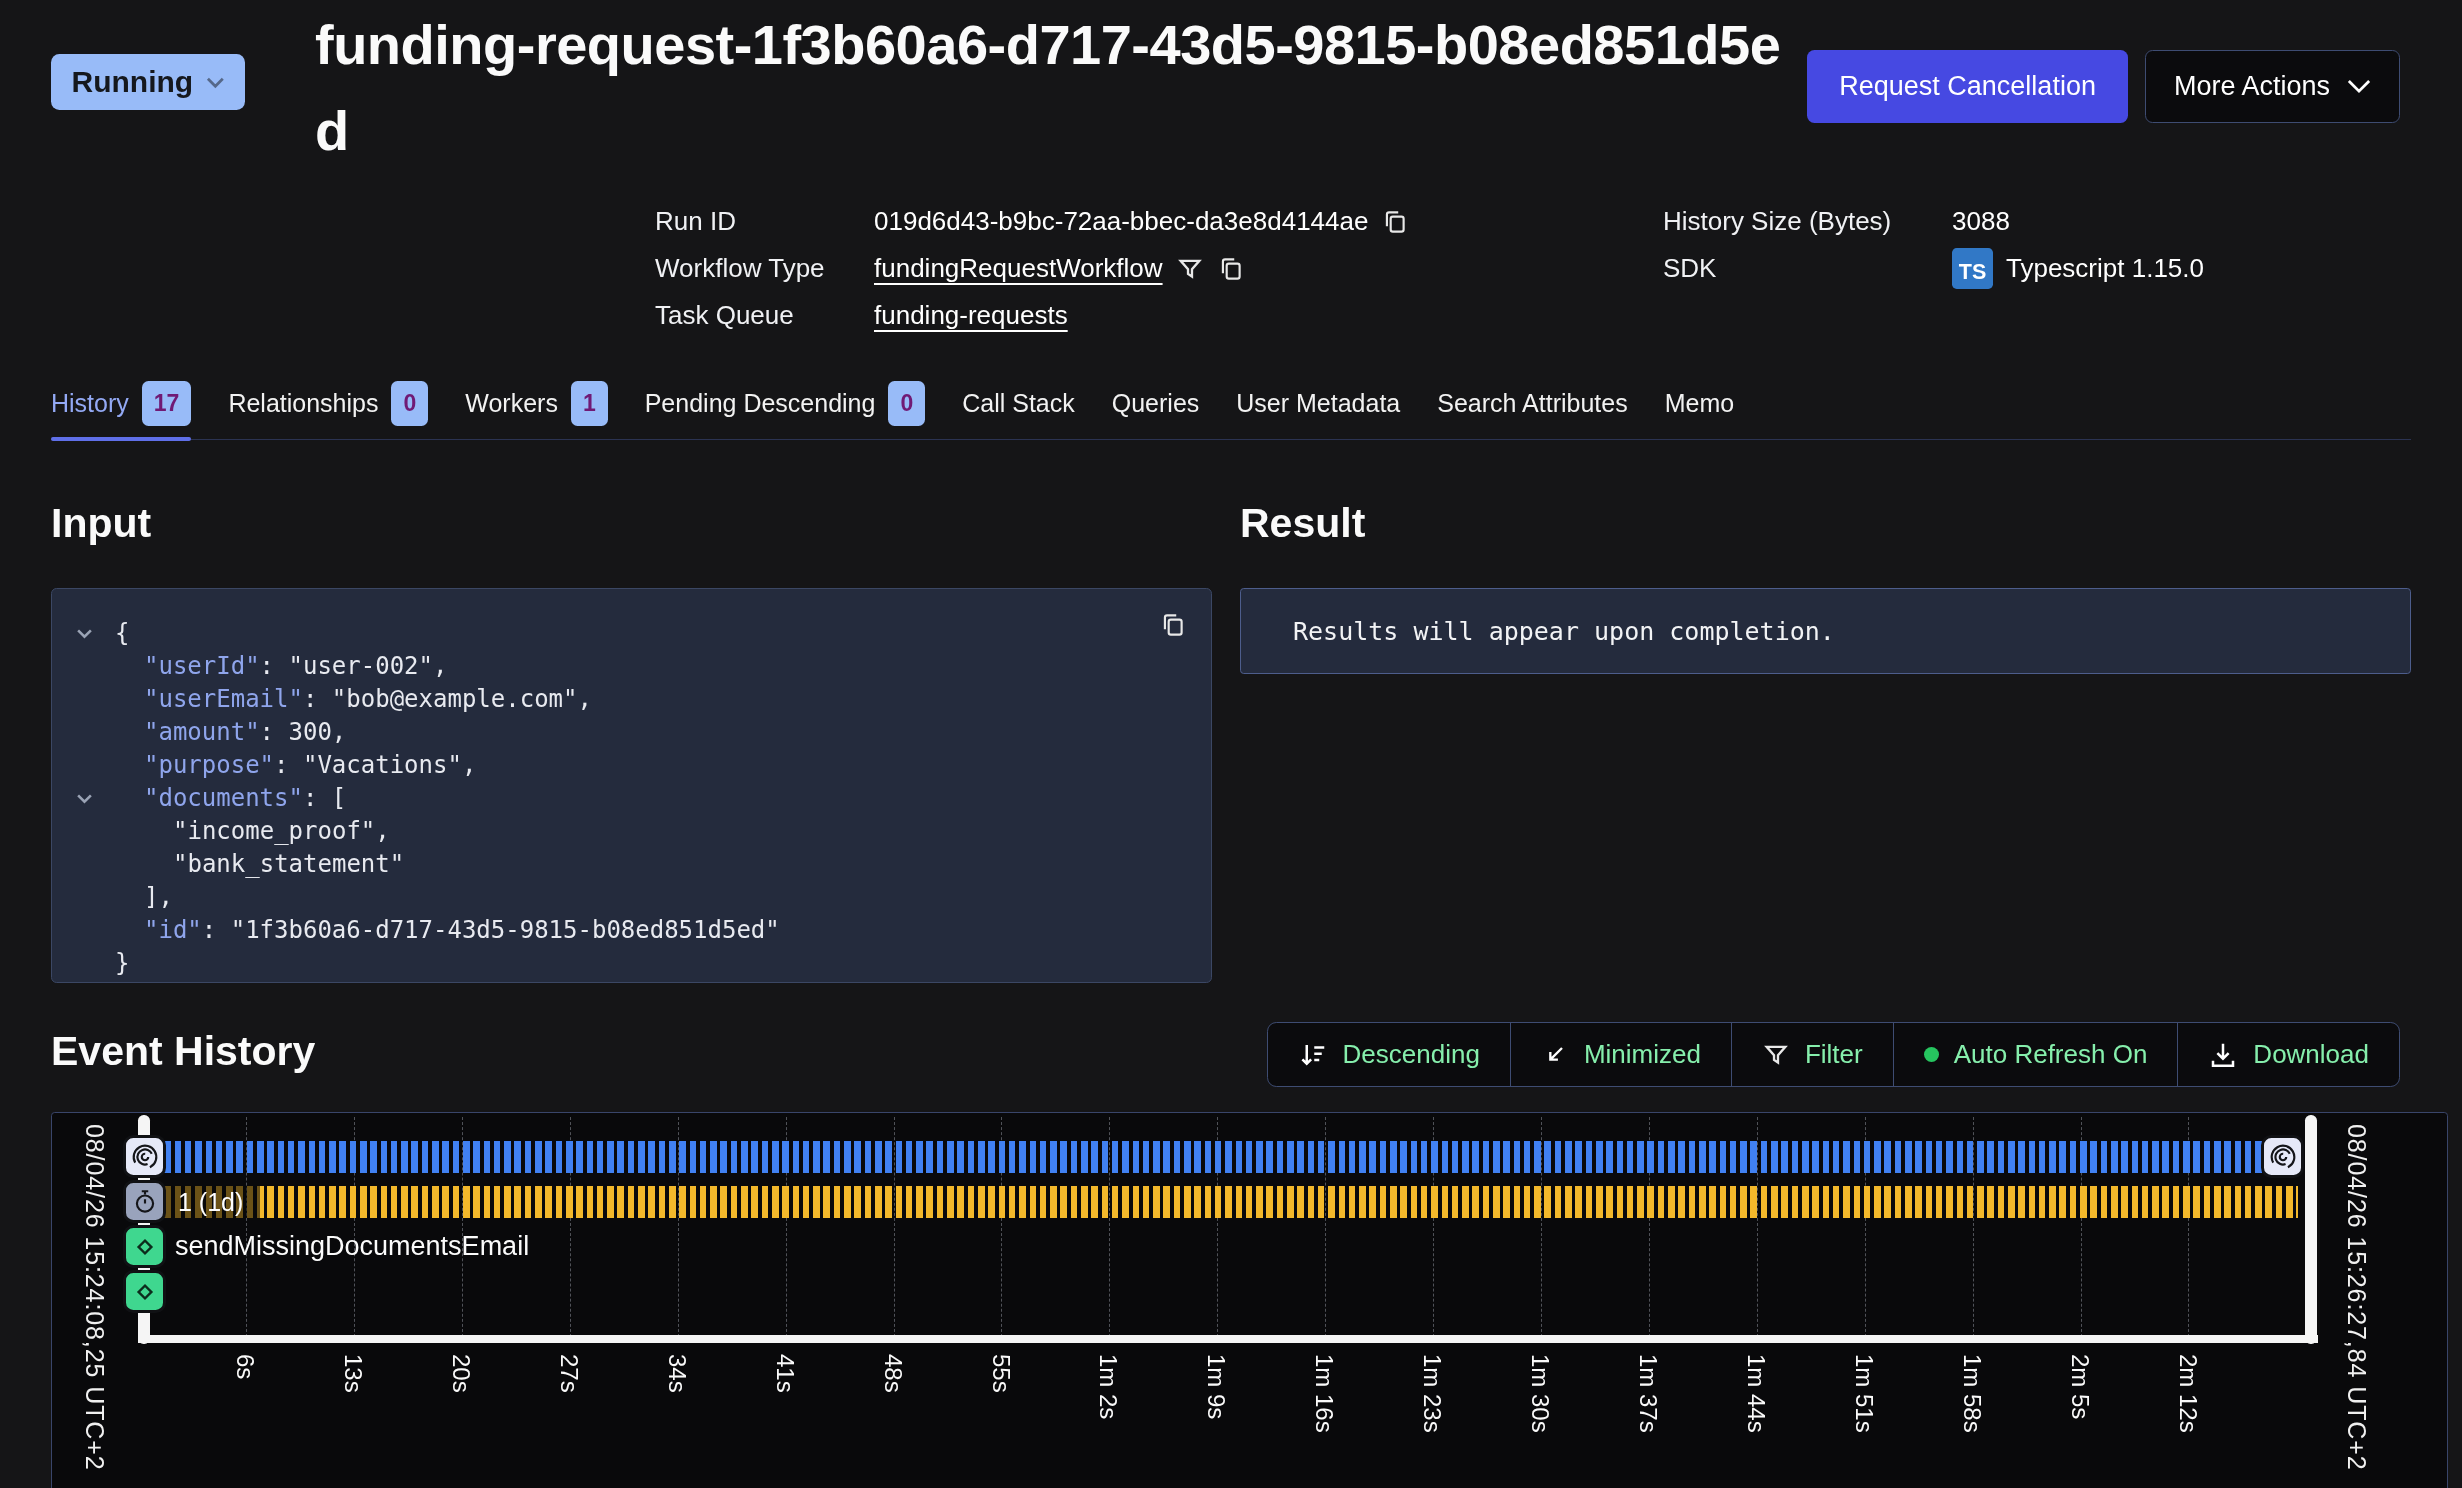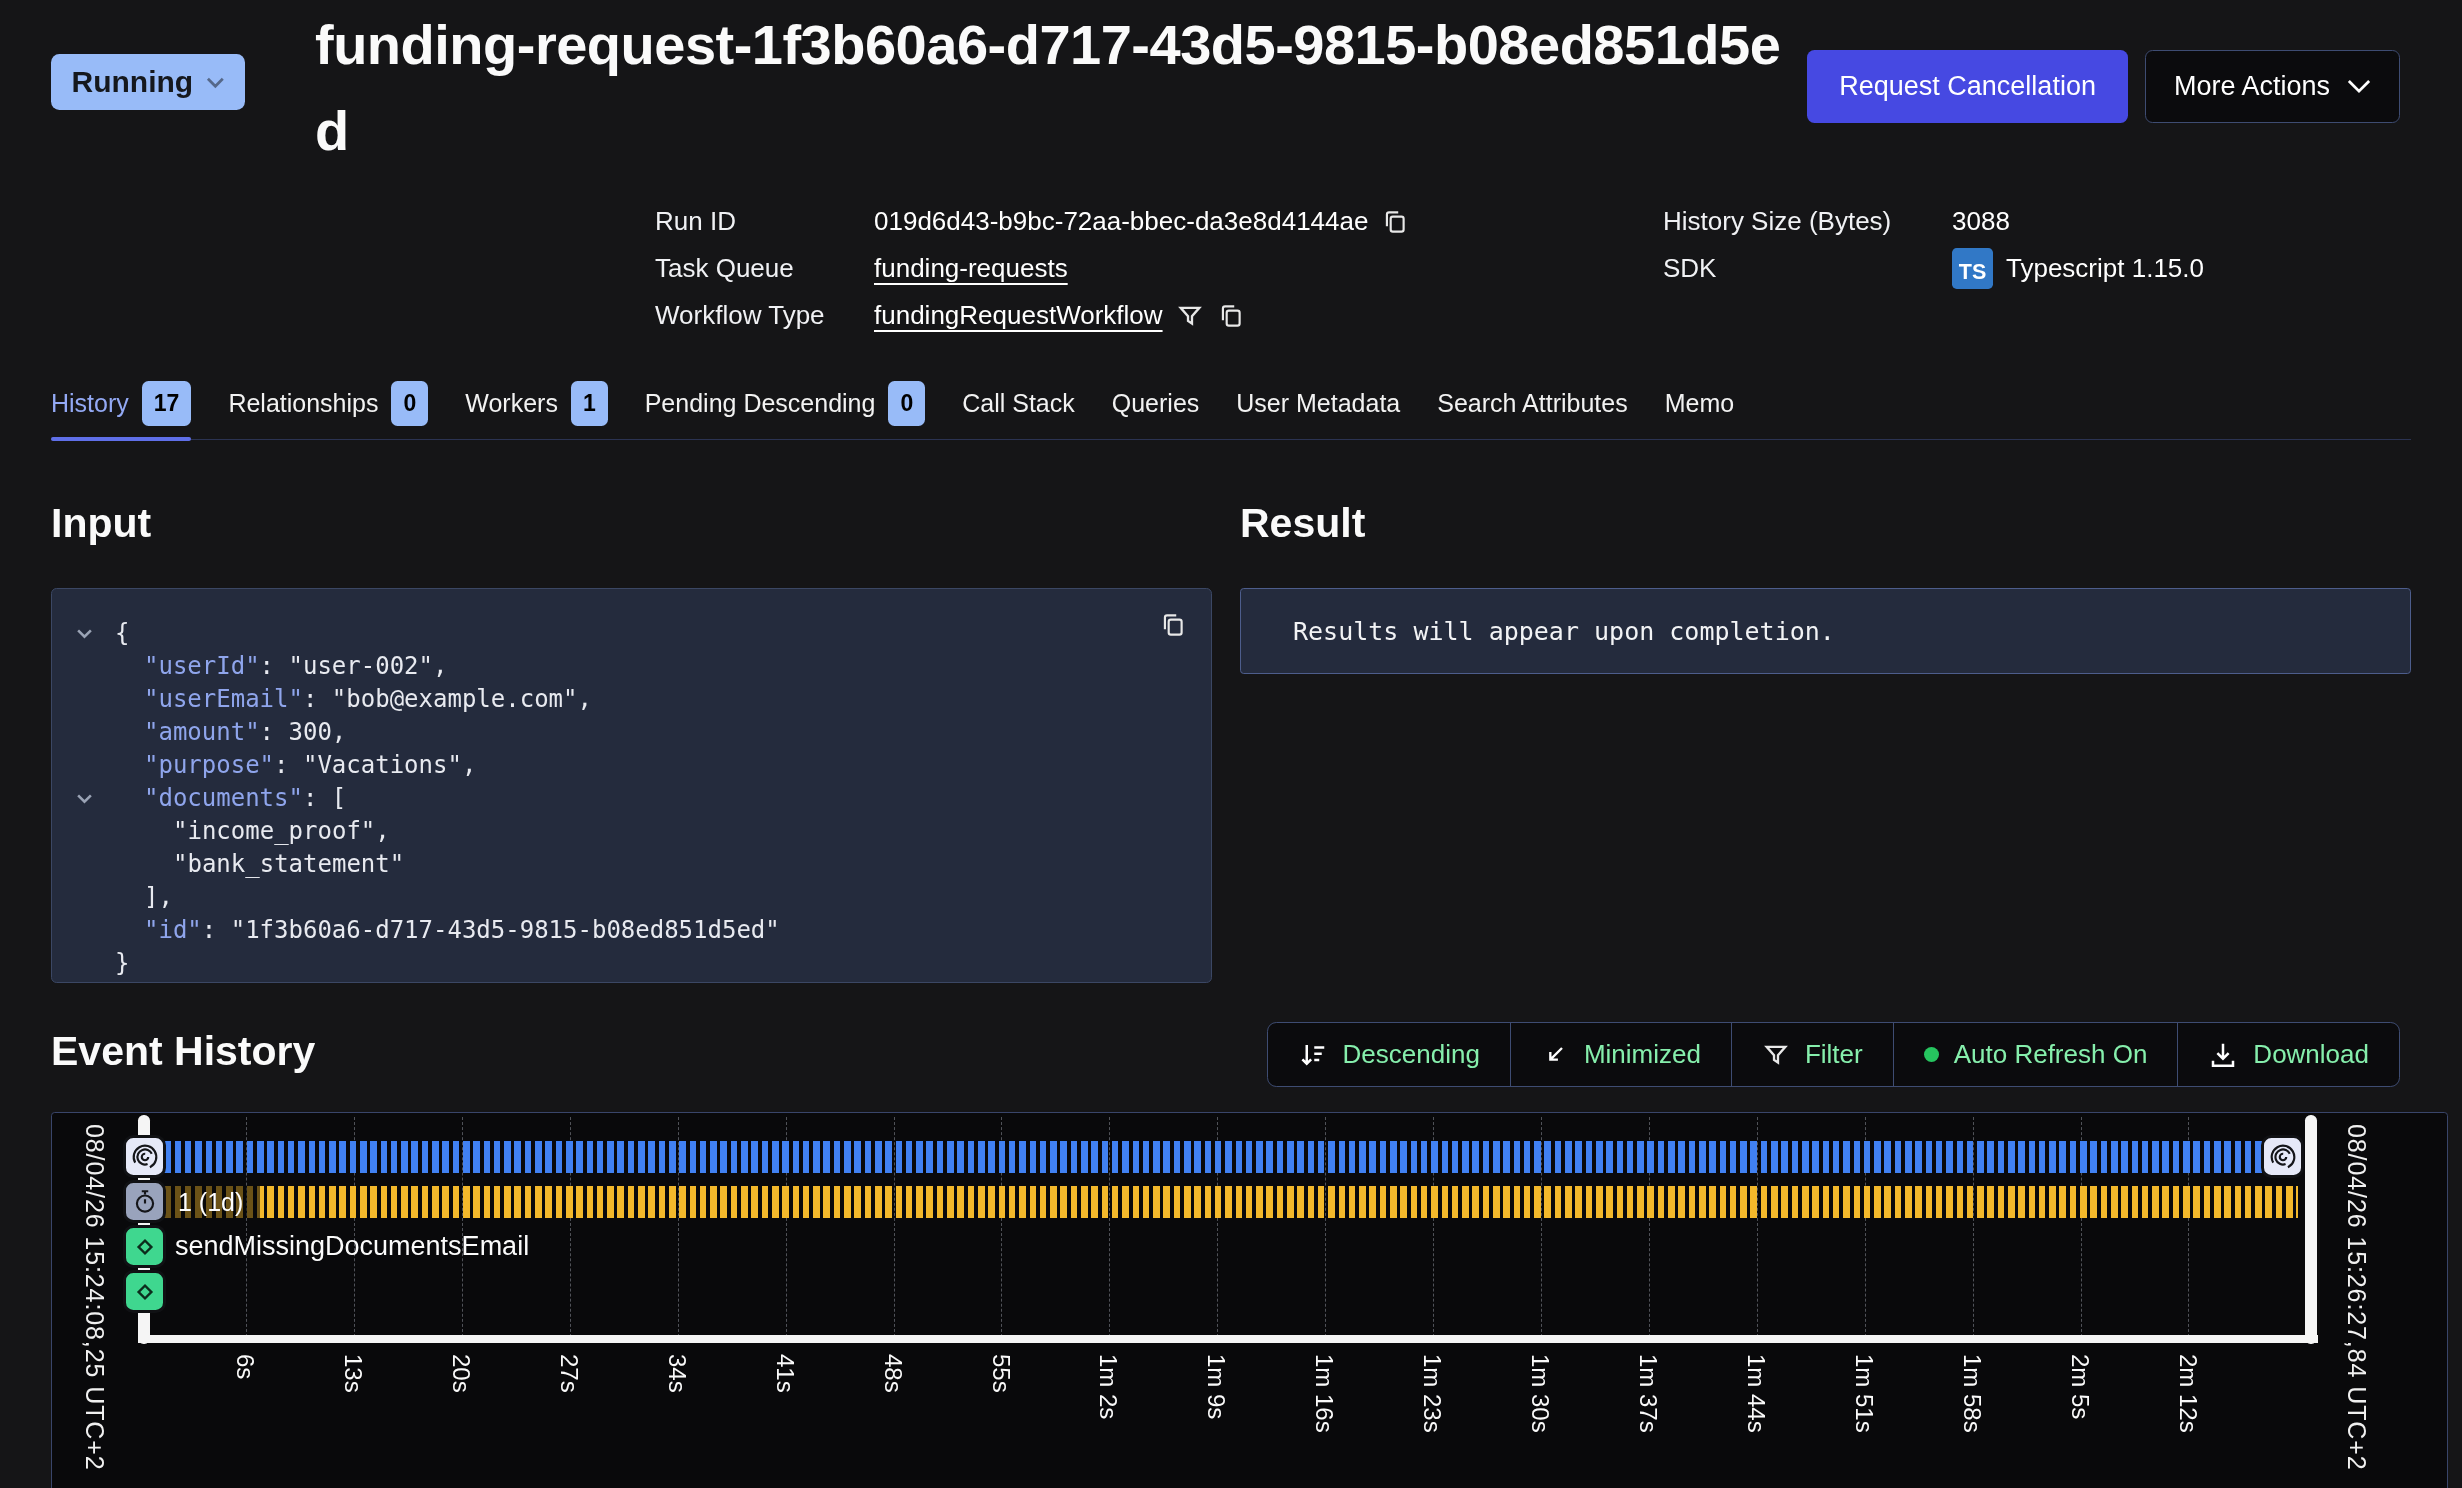--- a/index.html
+++ b/index.html
@@ -58,21 +58,21 @@
     display:flex; gap:37px; border-bottom:1.9px solid #2b3352;
   }
   .tab { display:inline-flex; align-items:center; gap:13px; font-size:25px; color:#f2f2f2;
          position:relative; padding-bottom:17px; cursor:pointer; white-space:nowrap; }
   .tab.active { color:#93a9f4; }
   .tab.active::after {
     content:""; position:absolute; left:0; right:0; bottom:-1.9px; height:3.7px;
     background:#5f6fe8; border-radius:1.9px;
   }
   .tab-badge {
-    background:#98bbf8; color:#000000; font-size:23px; font-weight:600;
+    background:#98bbf8; color:#701a75; font-size:23px; font-weight:600;
     border-radius:6.5px; padding:9px 12px;
   }
 
   
   .io { position:absolute; left:51px; top:500px; right:51px; }
   .sec-title { font-size:41px; font-weight:700; color:#fafafa; }
   .io-left  { position:absolute; left:0; top:0; width:1161px; }
   .io-right { position:absolute; left:1189px; top:0; width:1171px; }
   .code-panel {
     position:relative; margin-top:41px; height:395px;
@@ -162,40 +162,40 @@
             <span class="val">019d6d43-b9bc-72aa-bbec-da3e8d4144ae</span>
             <span class="icon-btn">
               <svg width="28" height="28" viewBox="0 0 26 26" fill="none" stroke="#e8e8e8" stroke-width="2">
                 <rect x="9" y="8" width="12" height="14" rx="2"></rect>
                 <path d="M5.5 17 V6 a2 2 0 0 1 2-2 h8.5"></path>
               </svg>
             </span>
           </span>
         </div>
         <div class="meta-row">
-          <span class="meta-label" style="width: 219px;">Task Queue</span>
-          <span class="meta-value link">
-            <span class="val">funding-requests</span>
-          </span>
-        </div>
-        <div class="meta-row">
           <span class="meta-label" style="width: 219px;">Workflow Type</span>
           <span class="meta-value link">
             <span class="val">fundingRequestWorkflow</span>
             <span class="icon-btn">
               <svg width="28" height="28" viewBox="0 0 24 24" fill="none" stroke="#e8e8e8" stroke-width="2">
                 <path d="M4 5 h16 l-6.3 7.2 v6.3 l-3.4 -2.3 v-4 Z"></path>
               </svg>
             </span>
             <span class="icon-btn">
               <svg width="28" height="28" viewBox="0 0 26 26" fill="none" stroke="#e8e8e8" stroke-width="2">
                 <rect x="9" y="8" width="12" height="14" rx="2"></rect>
                 <path d="M5.5 17 V6 a2 2 0 0 1 2-2 h8.5"></path>
               </svg>
             </span>
+          </span>
+        </div>
+        <div class="meta-row">
+          <span class="meta-label" style="width: 219px;">Task Queue</span>
+          <span class="meta-value link">
+            <span class="val">funding-requests</span>
           </span>
         </div>
       </div>
       <div class="meta-col" style="left: 1612px;">
         <div class="meta-row">
           <span class="meta-label" style="width: 289px;">History Size (Bytes)</span>
           <span class="meta-value">
             <span class="val">3088</span>
           </span>
         </div>

